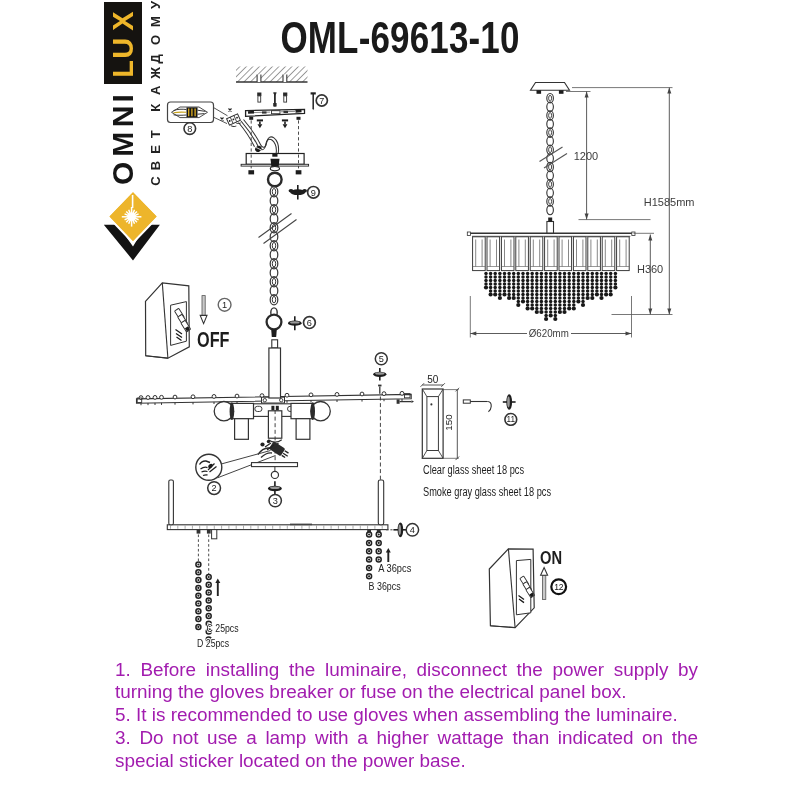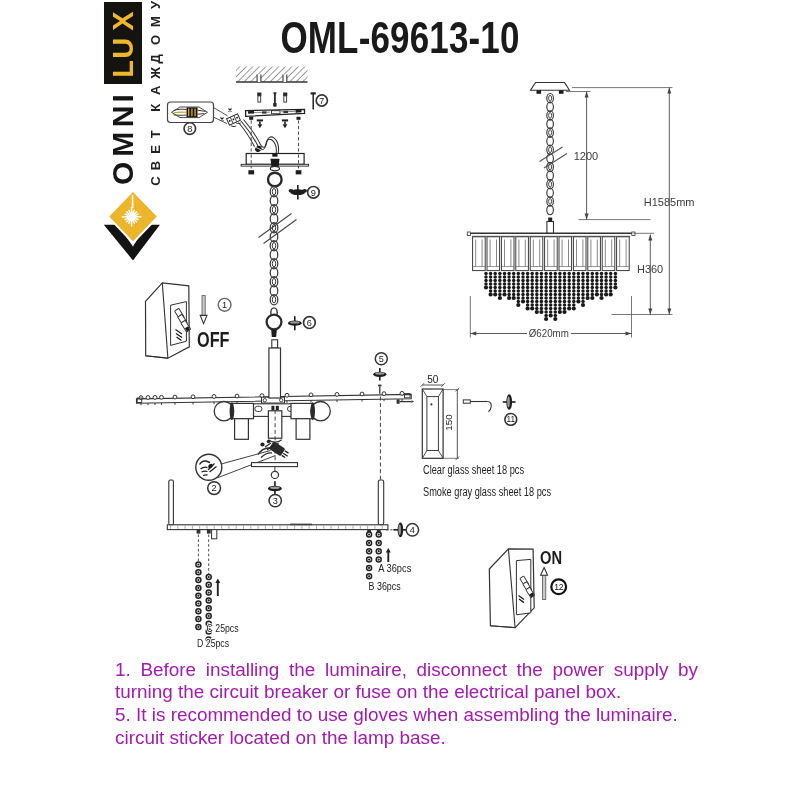--- a/index.html
+++ b/index.html
@@ -835,17 +835,18 @@
 <text x="558.7" y="589.9" font-size="8.6" text-anchor="middle" fill="#111" letter-spacing="-0.4">12</text>
 <text x="378.3" y="572.3" font-size="11.2" fill="#222" stroke="#fff" stroke-width="2.0" paint-order="stroke" textLength="33" lengthAdjust="spacingAndGlyphs">A 36pcs</text>
 <text x="368.6" y="589.5" font-size="11.2" fill="#222" stroke="#fff" stroke-width="2.0" paint-order="stroke" textLength="32" lengthAdjust="spacingAndGlyphs">B 36pcs</text>
 <text x="206.6" y="631.8" font-size="11.2" fill="#222" stroke="#fff" stroke-width="2.0" paint-order="stroke" textLength="32" lengthAdjust="spacingAndGlyphs">C 25pcs</text>
 <text x="197.1" y="647.3" font-size="11.2" fill="#222" stroke="#fff" stroke-width="2.0" paint-order="stroke" textLength="32" lengthAdjust="spacingAndGlyphs">D 25pcs</text>
   </svg>
   <div class="abs" id="offtxt">OFF</div>
   <div class="abs" id="ontxt">ON</div>
   <div class="abs" id="instr">
     <div class="just">1. Before installing the luminaire, disconnect the power supply by</div>
-    <div>turning the circuit breaker or fuse on the electrical panel box.</div>
+    <div>turning the gloves breaker or fuse on the electrical panel box.</div>
     <div>5. It is recommended to use gloves when assembling the luminaire.</div>
-    <div>circuit sticker located on the lamp base.</div>
+    <div class="just">3. Do not use a lamp with a higher wattage than indicated on the</div>
+    <div>special sticker located on the power base.</div>
   </div>
 </div>
 
 </body></html>

